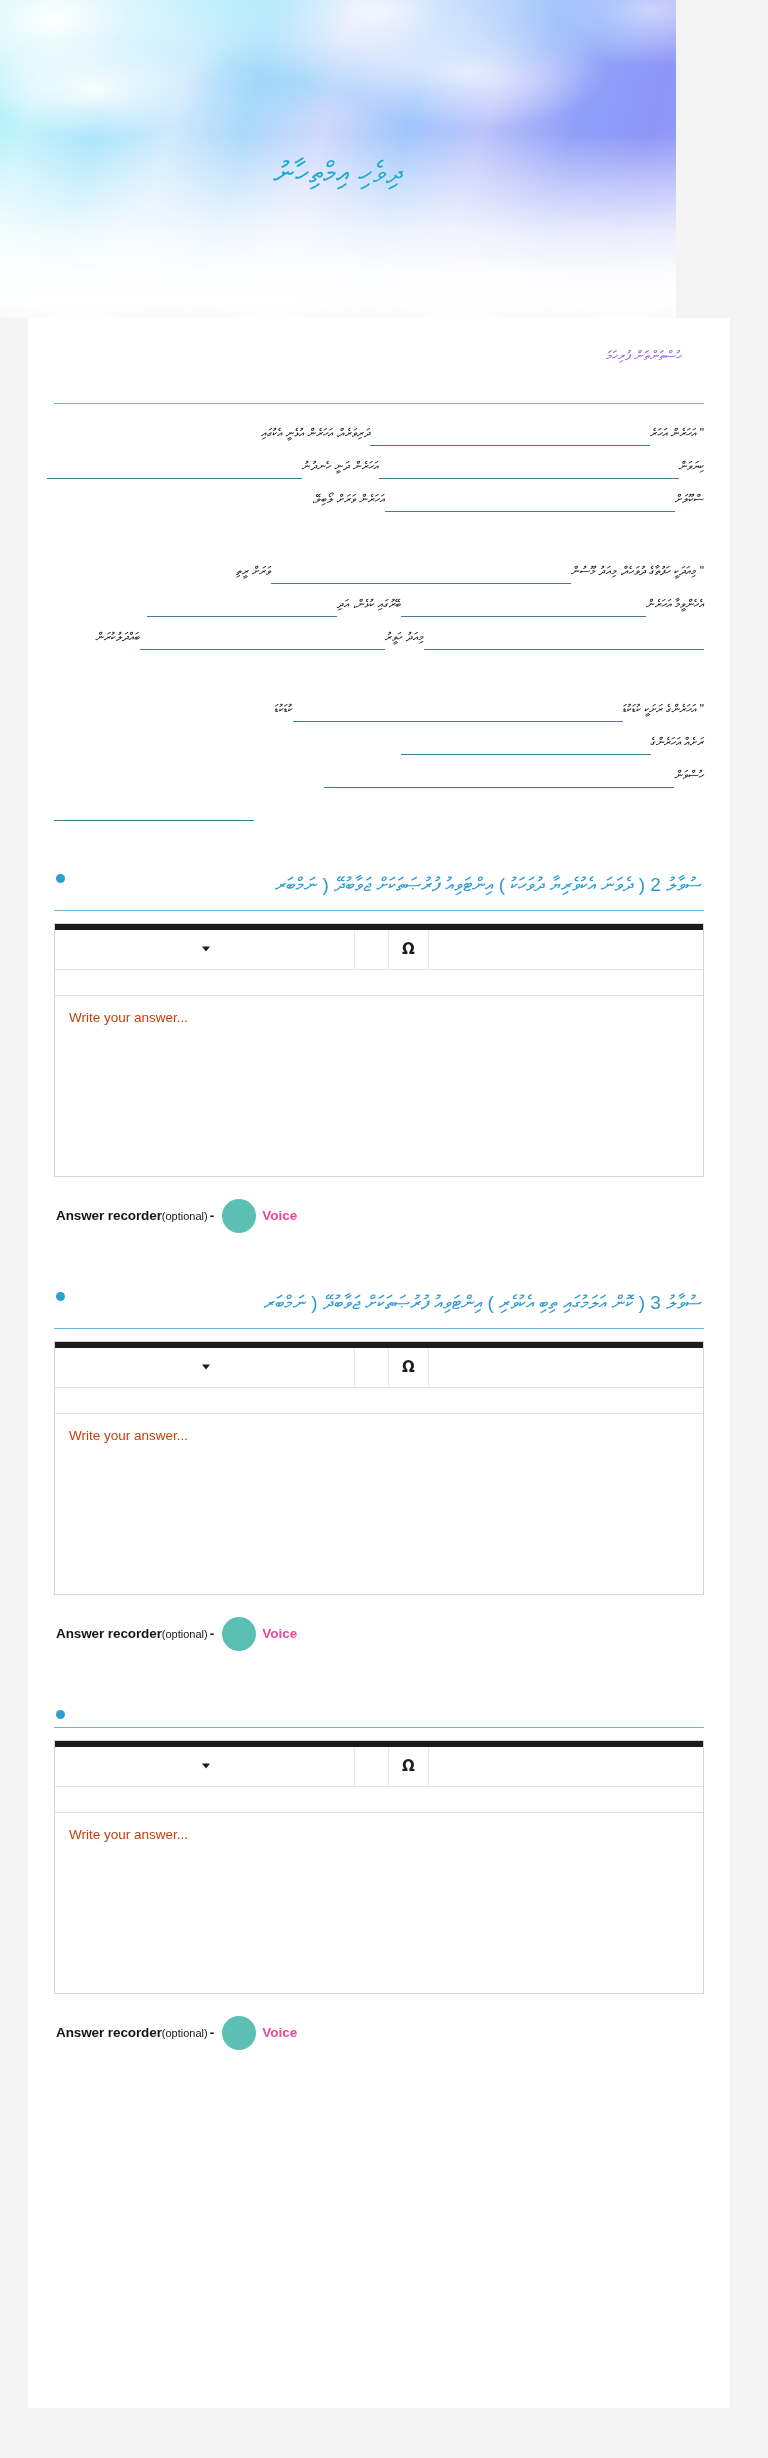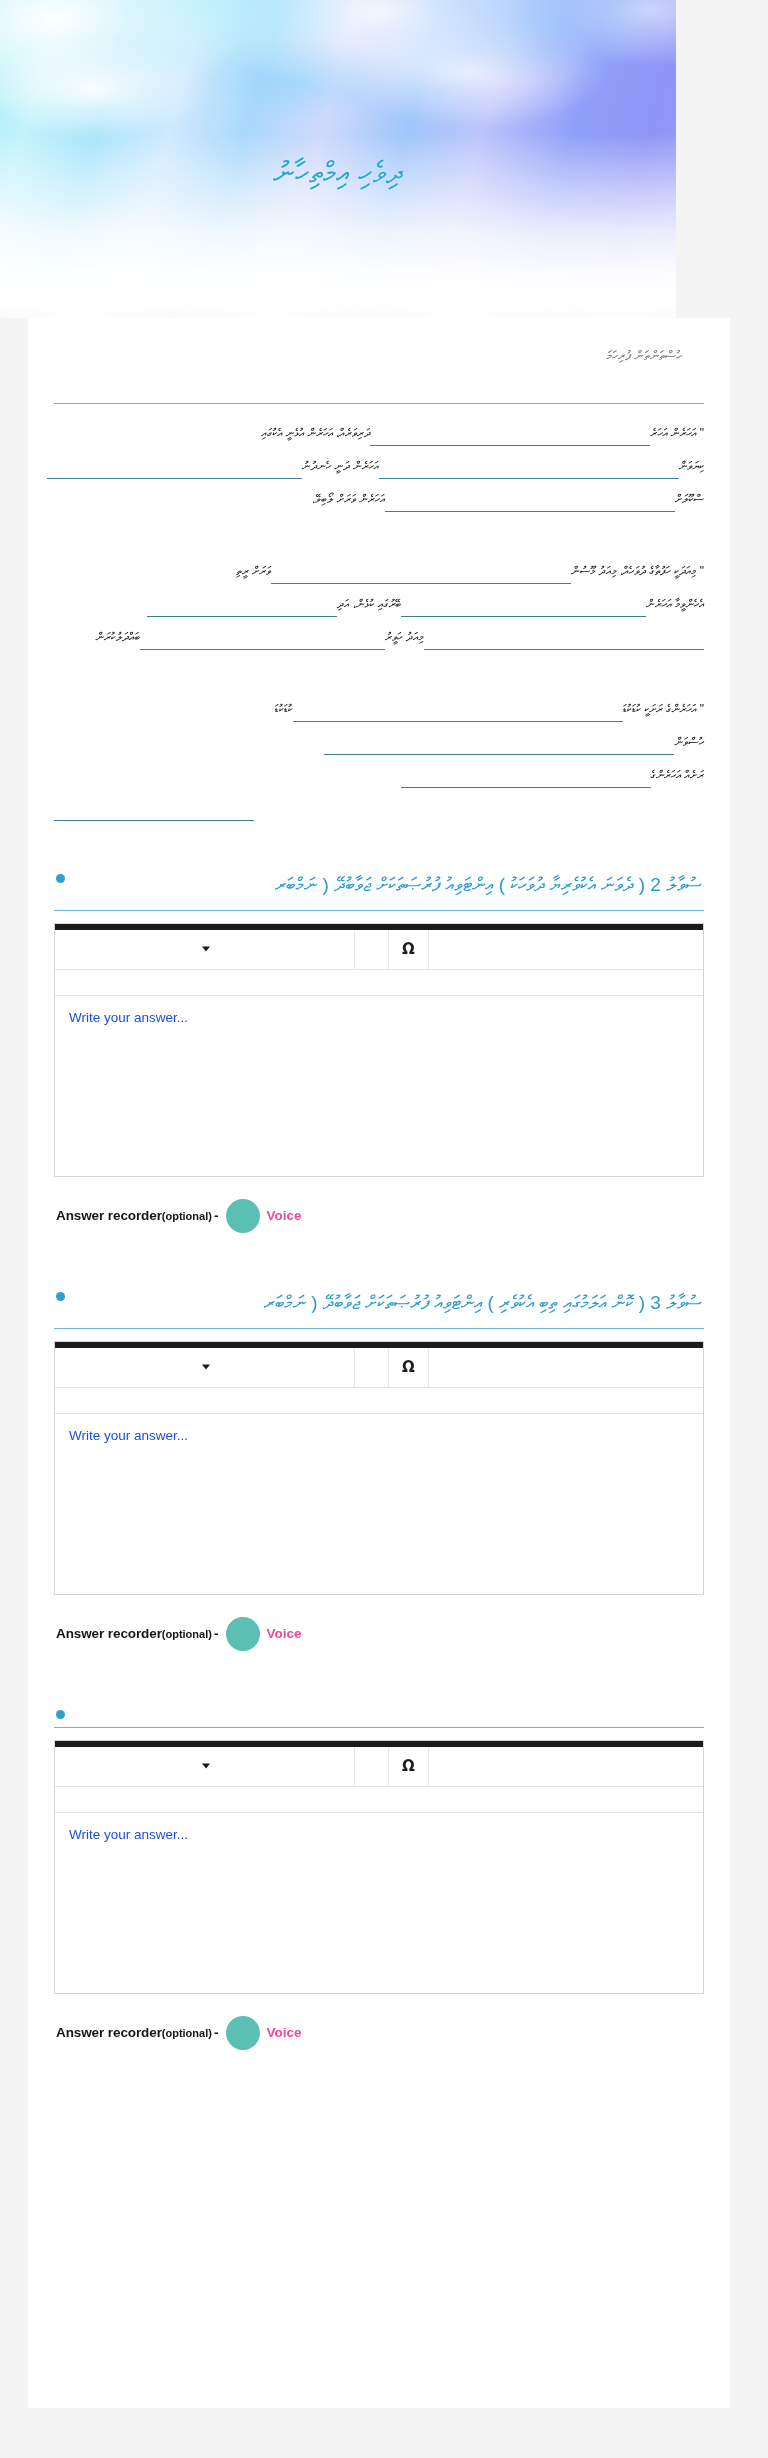--- a/index.html
+++ b/index.html
@@ -89,21 +89,21 @@
     width: 702px;
     margin: 0 auto 0 28px;
     background: #ffffff;
     padding: 26px 26px 72px 26px;
     min-height: 2090px;
   }
 
   .section-label {
     direction: rtl;
     text-align: right;
-    color: #737373;
+    color: #8b5cf6;
     font-size: 13px;
     line-height: 1.9;
     margin: 0 0 34px 0;
     padding-right: 22px;
   }
 
   
   .fill-block { margin: 0 0 46px 0; direction: rtl; }
   .fill-block .toprule {
     height: 0; border-top: 1px solid #6fb8d4;
@@ -198,38 +198,38 @@
     display: flex; align-items: center; justify-content: center;
     font-family: "DejaVu Sans", sans-serif;
     font-size: 15px; font-weight: 700; color: #1d1d1d;
     border-right: 1px solid #e8e8e8;
   }
   .tb-rest { flex: 1 1 auto; }
   .tb-row2 { height: 26px; border-bottom: 1px solid #e2e2e2; background:#fff; }
   .editor-body {
     min-height: 180px;
     padding: 14px 14px;
-    color: #1d4ed8;
+    color: #c2410c;
     font-size: 13.5px;
     background: #fff;
   }
 
   
   .recorder {
     display: flex;
     align-items: center;
     gap: 0;
     margin: 0 0 52px 0;
     padding-left: 2px;
   }
   .rec-label {
     font-size: 13.5px; font-weight: 700; color: #161616;
     letter-spacing: -.1px;
   }
-  .rec-optional { font-size: 11px; font-weight: 700; color: #161616; }
+  .rec-optional { font-size: 11px; font-weight: 400; color: #161616; }
   .rec-dash { font-size: 13.5px; font-weight: 700; color: #161616; margin: 0 2px; }
   .rec-btn {
     width: 34px; height: 34px; border-radius: 50%;
     background: #5cbfb4; border: none; margin: 0 6px;
     flex: 0 0 auto; cursor: pointer;
   }
   .rec-voice { font-size: 13.5px; font-weight: 700; color: #ec4899; }
 </style>
 </head>
 <body>
@@ -293,27 +293,27 @@
           </div>
         </div>
         <div class="fill-block">
           <div class="fill-row">
             <span class="seg">" އަހަރެންގެ ރަށަކީ ކުޑަކުޑަ</span>
             <span class="blank" style="width: 330px;"></span>
             <span class="seg">ކުޑަކުޑަ</span>
             <span class="grow"></span>
           </div>
           <div class="fill-row">
+            <span class="seg">ރަށެއް އަހަރެންގެ</span>
+            <span class="blank" style="width: 250px;"></span>
+            <span class="grow"></span>
+          </div>
+          <div class="fill-row">
             <span class="seg">ހުސްވަން</span>
             <span class="blank" style="width: 350px;"></span>
-            <span class="grow"></span>
-          </div>
-          <div class="fill-row">
-            <span class="seg">ރަށެއް އަހަރެންގެ</span>
-            <span class="blank" style="width: 250px;"></span>
             <span class="grow"></span>
           </div>
           <div class="fill-row">
             <span class="grow"></span>
             <span class="blank" style="width: 200px;"></span>
           </div>
         </div>
       </div>
 
     <div id="questions">

